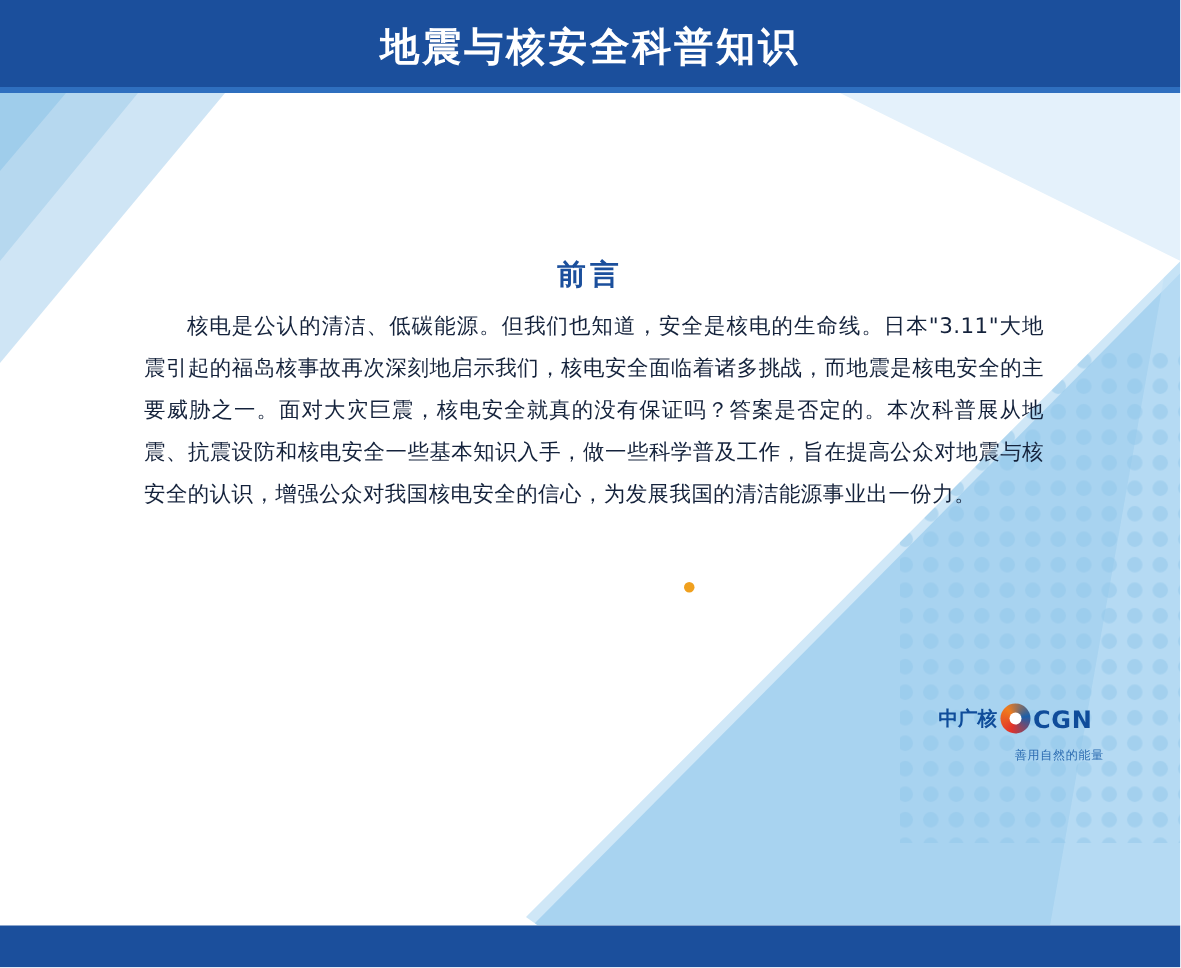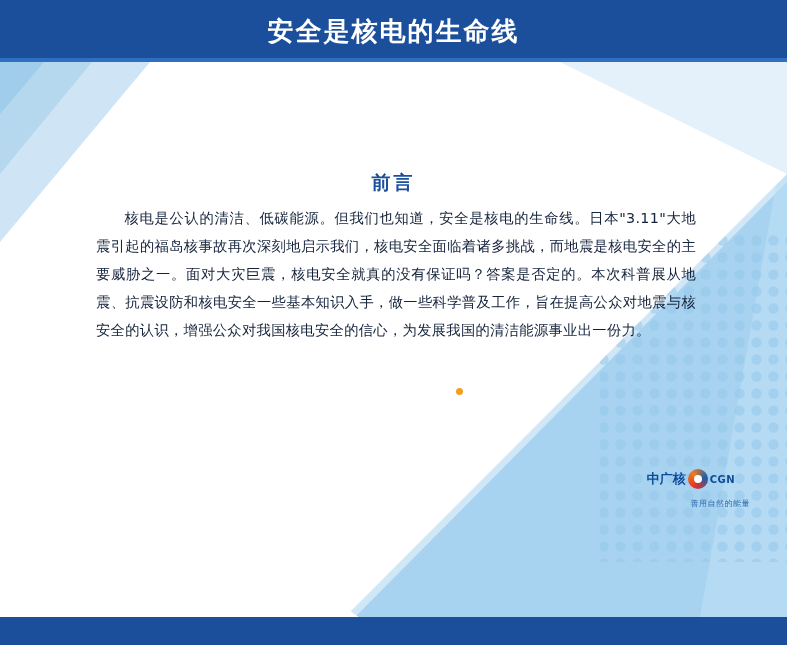--- a/index.html
+++ b/index.html
@@ -110,21 +110,21 @@
     top: 466px;
     width: 240px;
     height: 62px;
     z-index: 7;
   }
   .logo-block {
     position: absolute;
     text-align: center;
   }
   .logo-left { left: 10px; top: 0; width: 96px; }
-  .logo-right { left: 132px; top: 0; width: 118px; }
+  .logo-right { left: 118px; top: 0; width: 118px; }
 
   .seal {
     width: 40px; height: 40px;
     margin: 0 auto 2px auto;
     border-radius: 50%;
     background: radial-gradient(circle at 50% 40%, #2d7cc4 0%, #1b5ea8 60%, #134477 100%);
     position: relative;
     box-shadow: 0 0 0 2px #e9f2fb inset;
   }
   .seal::after {
@@ -174,21 +174,21 @@
     position: relative;
   }
   .cgn-swirl::after {
     content:"";
     position:absolute; left:6px; top:6px;
     width:8px; height:8px;
     border-radius:50%;
     background:#ffffff;
   }
   .cgn-en {
-    font-size: 10px;
+    font-size: 16px;
     font-weight: bold;
     color: #0f4c9a;
     letter-spacing: 0.5px;
   }
   .cgn-caption { color: #2a6ab0; }
   .dot-accent {
     position: absolute;
     left: 456px; top: 388px;
     width: 7px; height: 7px;
     border-radius: 50%;
@@ -250,21 +250,21 @@
         <polygon points="0,0 92,0 0,112" fill="#b6d8ef"></polygon>
         <polygon points="0,0 44,0 0,52" fill="#9fcdeb"></polygon>
 
         <polygon points="0,556 0,300 360,556" fill="#ffffff"></polygon>
         <polygon points="787,112 787,0 560,0" fill="#e4f1fb"></polygon>
       </g>
     </svg>
   </div>
 
   <div class="header-band">
-    <div class="title">安全是核电的生命线</div>
+    <div class="title">地震与核安全科普知识</div>
   </div>
   <div class="header-underline"></div>
 
   <div class="content">
     <div class="preface-title">前言</div>
     <div class="preface-body">核电是公认的清洁、低碳能源。但我们也知道，安全是核电的生命线。日本"3.11"大地震引起的福岛核事故再次深刻地启示我们，核电安全面临着诸多挑战，而地震是核电安全的主要威胁之一。面对大灾巨震，核电安全就真的没有保证吗？答案是否定的。本次科普展从地震、抗震设防和核电安全一些基本知识入手，做一些科学普及工作，旨在提高公众对地震与核安全的认识，增强公众对我国核电安全的信心，为发展我国的清洁能源事业出一份力。</div>
   </div>
 
   <div class="dot-accent"></div>
 

